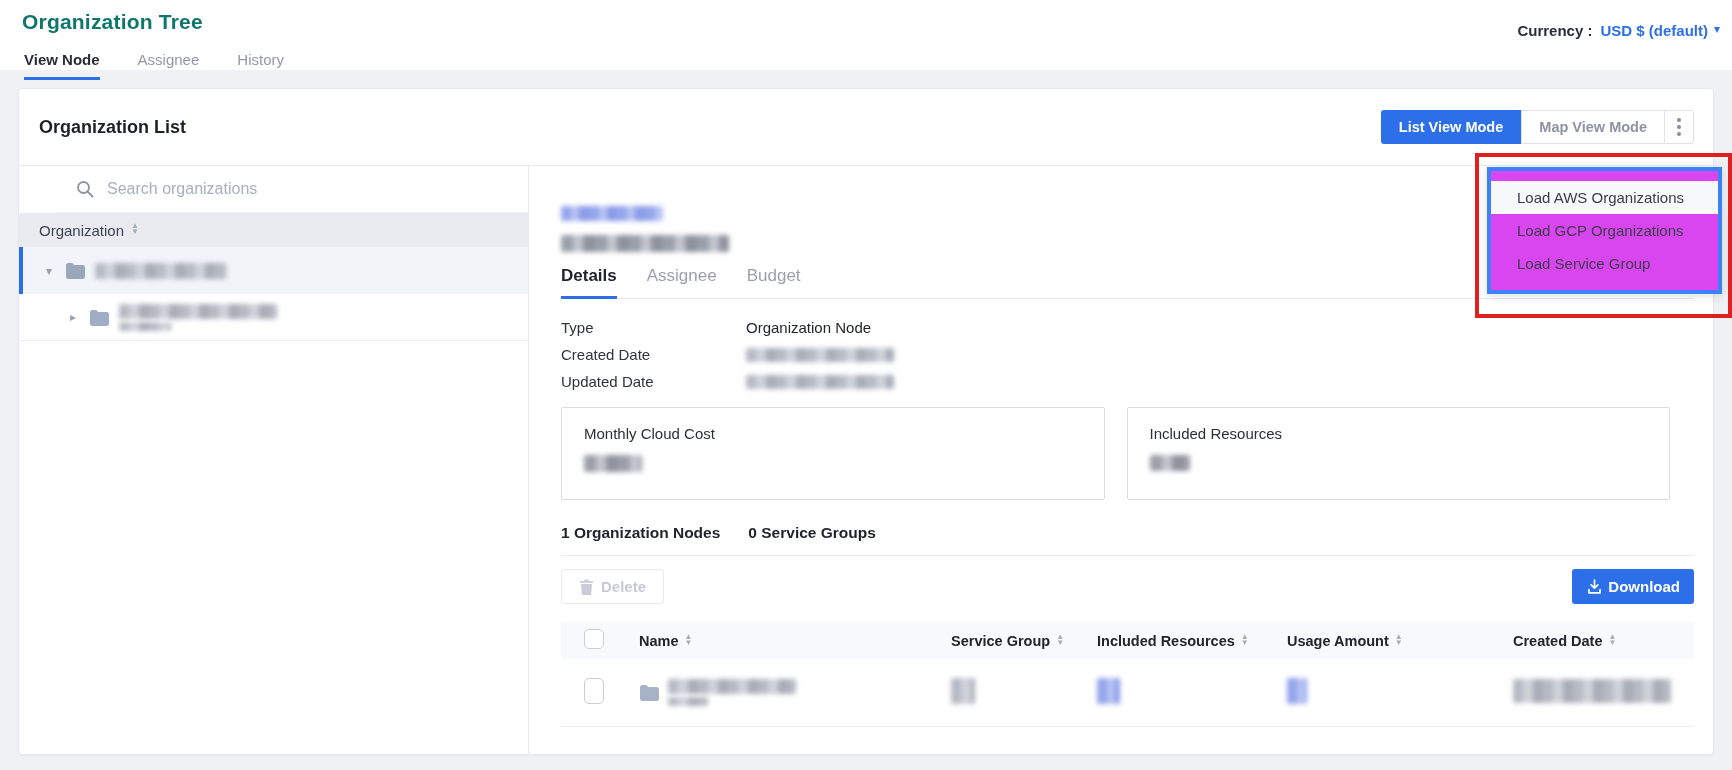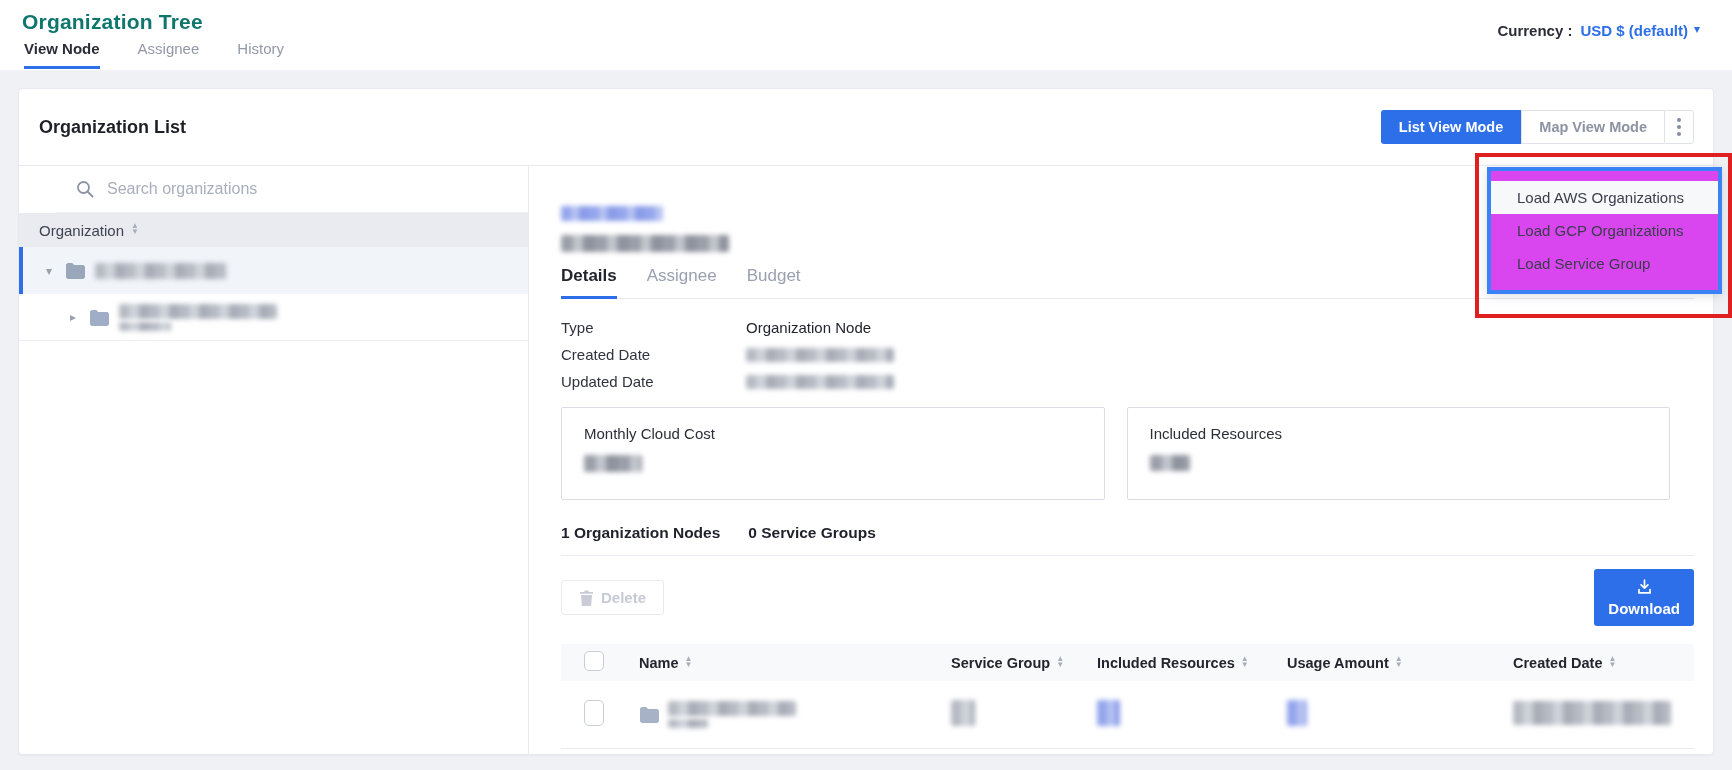--- a/index.html
+++ b/index.html
@@ -2,24 +2,24 @@
 <html><head>
 <meta charset="utf-8">
 <style>
   * { margin:0; padding:0; box-sizing:border-box; }
   html,body { width:1732px; height:770px; overflow:hidden; }
   body { font-family:"Liberation Sans","DejaVu Sans",sans-serif; background:#eff1f5; color:#23252e; position:relative; }
 
   
   .topbar { background:#fff; height:70px; padding:10px 22px 0 22px; position:relative; }
   .page-title { font-size:21px; font-weight:700; color:#0f766e; letter-spacing:.2px; }
-  .page-tabs { display:flex; gap:38px; margin-top:6px; padding-left:2px; }
+  .page-tabs { display:flex; gap:38px; margin-top:17px; padding-left:2px; }
   .ptab { font-size:15px; color:#9298a6; padding-bottom:9px; cursor:pointer; }
   .ptab.active { color:#2a2d37; font-weight:700; border-bottom:3px solid var(--accent); }
-  .currency { position:absolute; right:32px; top:22px; display:flex; align-items:flex-start; gap:8px; font-size:15px; }
+  .currency { position:absolute; right:12px; top:22px; display:flex; align-items:flex-start; gap:8px; font-size:15px; }
   .currency .clabel { color:#2a2d37; font-weight:700; }
   .currency .cvalue { color:var(--accent); font-weight:700; }
   .currency .caret { color:var(--accent); font-size:12px; margin-left:-2px; }
 
   :root { --accent:#2c6fe8; --annotation:#e02020; --line:#e8eaf0; }
 
   
   .page-bg { background:#eff1f5; height:700px; padding:18px 18px 0 18px; }
   .card { background:#fff; border:1px solid #e7e9ee; border-radius:4px; height:667px; box-shadow:0 1px 2px rgba(30,35,50,.04); position:relative; display:flex; flex-direction:column; }
   .card-header { height:77px; display:flex; align-items:center; padding:0 19px 0 20px; border-bottom:1px solid var(--line); }
@@ -53,21 +53,21 @@
   .fields { margin-top:15px; }
   .frow { display:flex; align-items:center; height:27px; }
   .flabel { width:185px; font-size:15px; color:#30333d; }
   .fvalue { font-size:15px; color:#23252e; }
   .stat-cards { display:grid; grid-template-columns:1fr 1fr; gap:22px; margin-top:12px; margin-right:24px; }
   .stat-card { border:1px solid #d9dce3; border-radius:2px; min-height:93px; padding:17px 22px; }
   .stat-title { font-size:15px; color:#2b2e37; }
   .counts { display:flex; gap:28px; margin-top:24px; font-size:15.5px; font-weight:700; color:#1f222b; }
   .toolbar { margin-top:13px; border-top:1px solid var(--line); padding-top:13px; display:flex; align-items:center; }
   .btn-delete { display:flex; align-items:center; gap:7px; border:1px solid #e9eaee; border-radius:3px; background:#fff; color:#c6cad4; font-size:15px; font-weight:700; padding:8px 17px; cursor:default; font-family:inherit; }
-  .btn-download { display:flex; align-items:center; gap:5px; border:none; border-radius:3px; background:var(--accent); color:#fff; font-size:15px; font-weight:700; padding:9px 14px; cursor:pointer; font-family:inherit;flex-direction:column; }
+  .btn-download { display:flex; align-items:center; gap:5px; border:none; border-radius:3px; background:var(--accent); color:#fff; font-size:15px; font-weight:700; padding:9px 14px; cursor:pointer; font-family:inherit; }
 
   
   .tbl { margin-top:18px; }
   .tbl-head { background:#f8f9fb; height:37px; display:flex; align-items:center; font-size:14.5px; font-weight:700; color:#23252e; }
   .tbl-row { height:68px; display:flex; align-items:center; border-bottom:1px solid #e9ebef; }
   .c-cb { width:56px; padding-left:23px; }
   .c-name { flex:1; padding-left:22px; display:flex; align-items:center; gap:9px; }
   .c-sg { width:146px; } .c-ir { width:190px; } .c-ua { width:226px; } .c-cd { width:181px; }
   .hcell { display:flex; align-items:center; gap:6px; }
   .checkbox { width:20px; height:22px; border:1.5px solid #c9cdd8; border-radius:5px; background:#fff; display:inline-block; cursor:pointer; }

